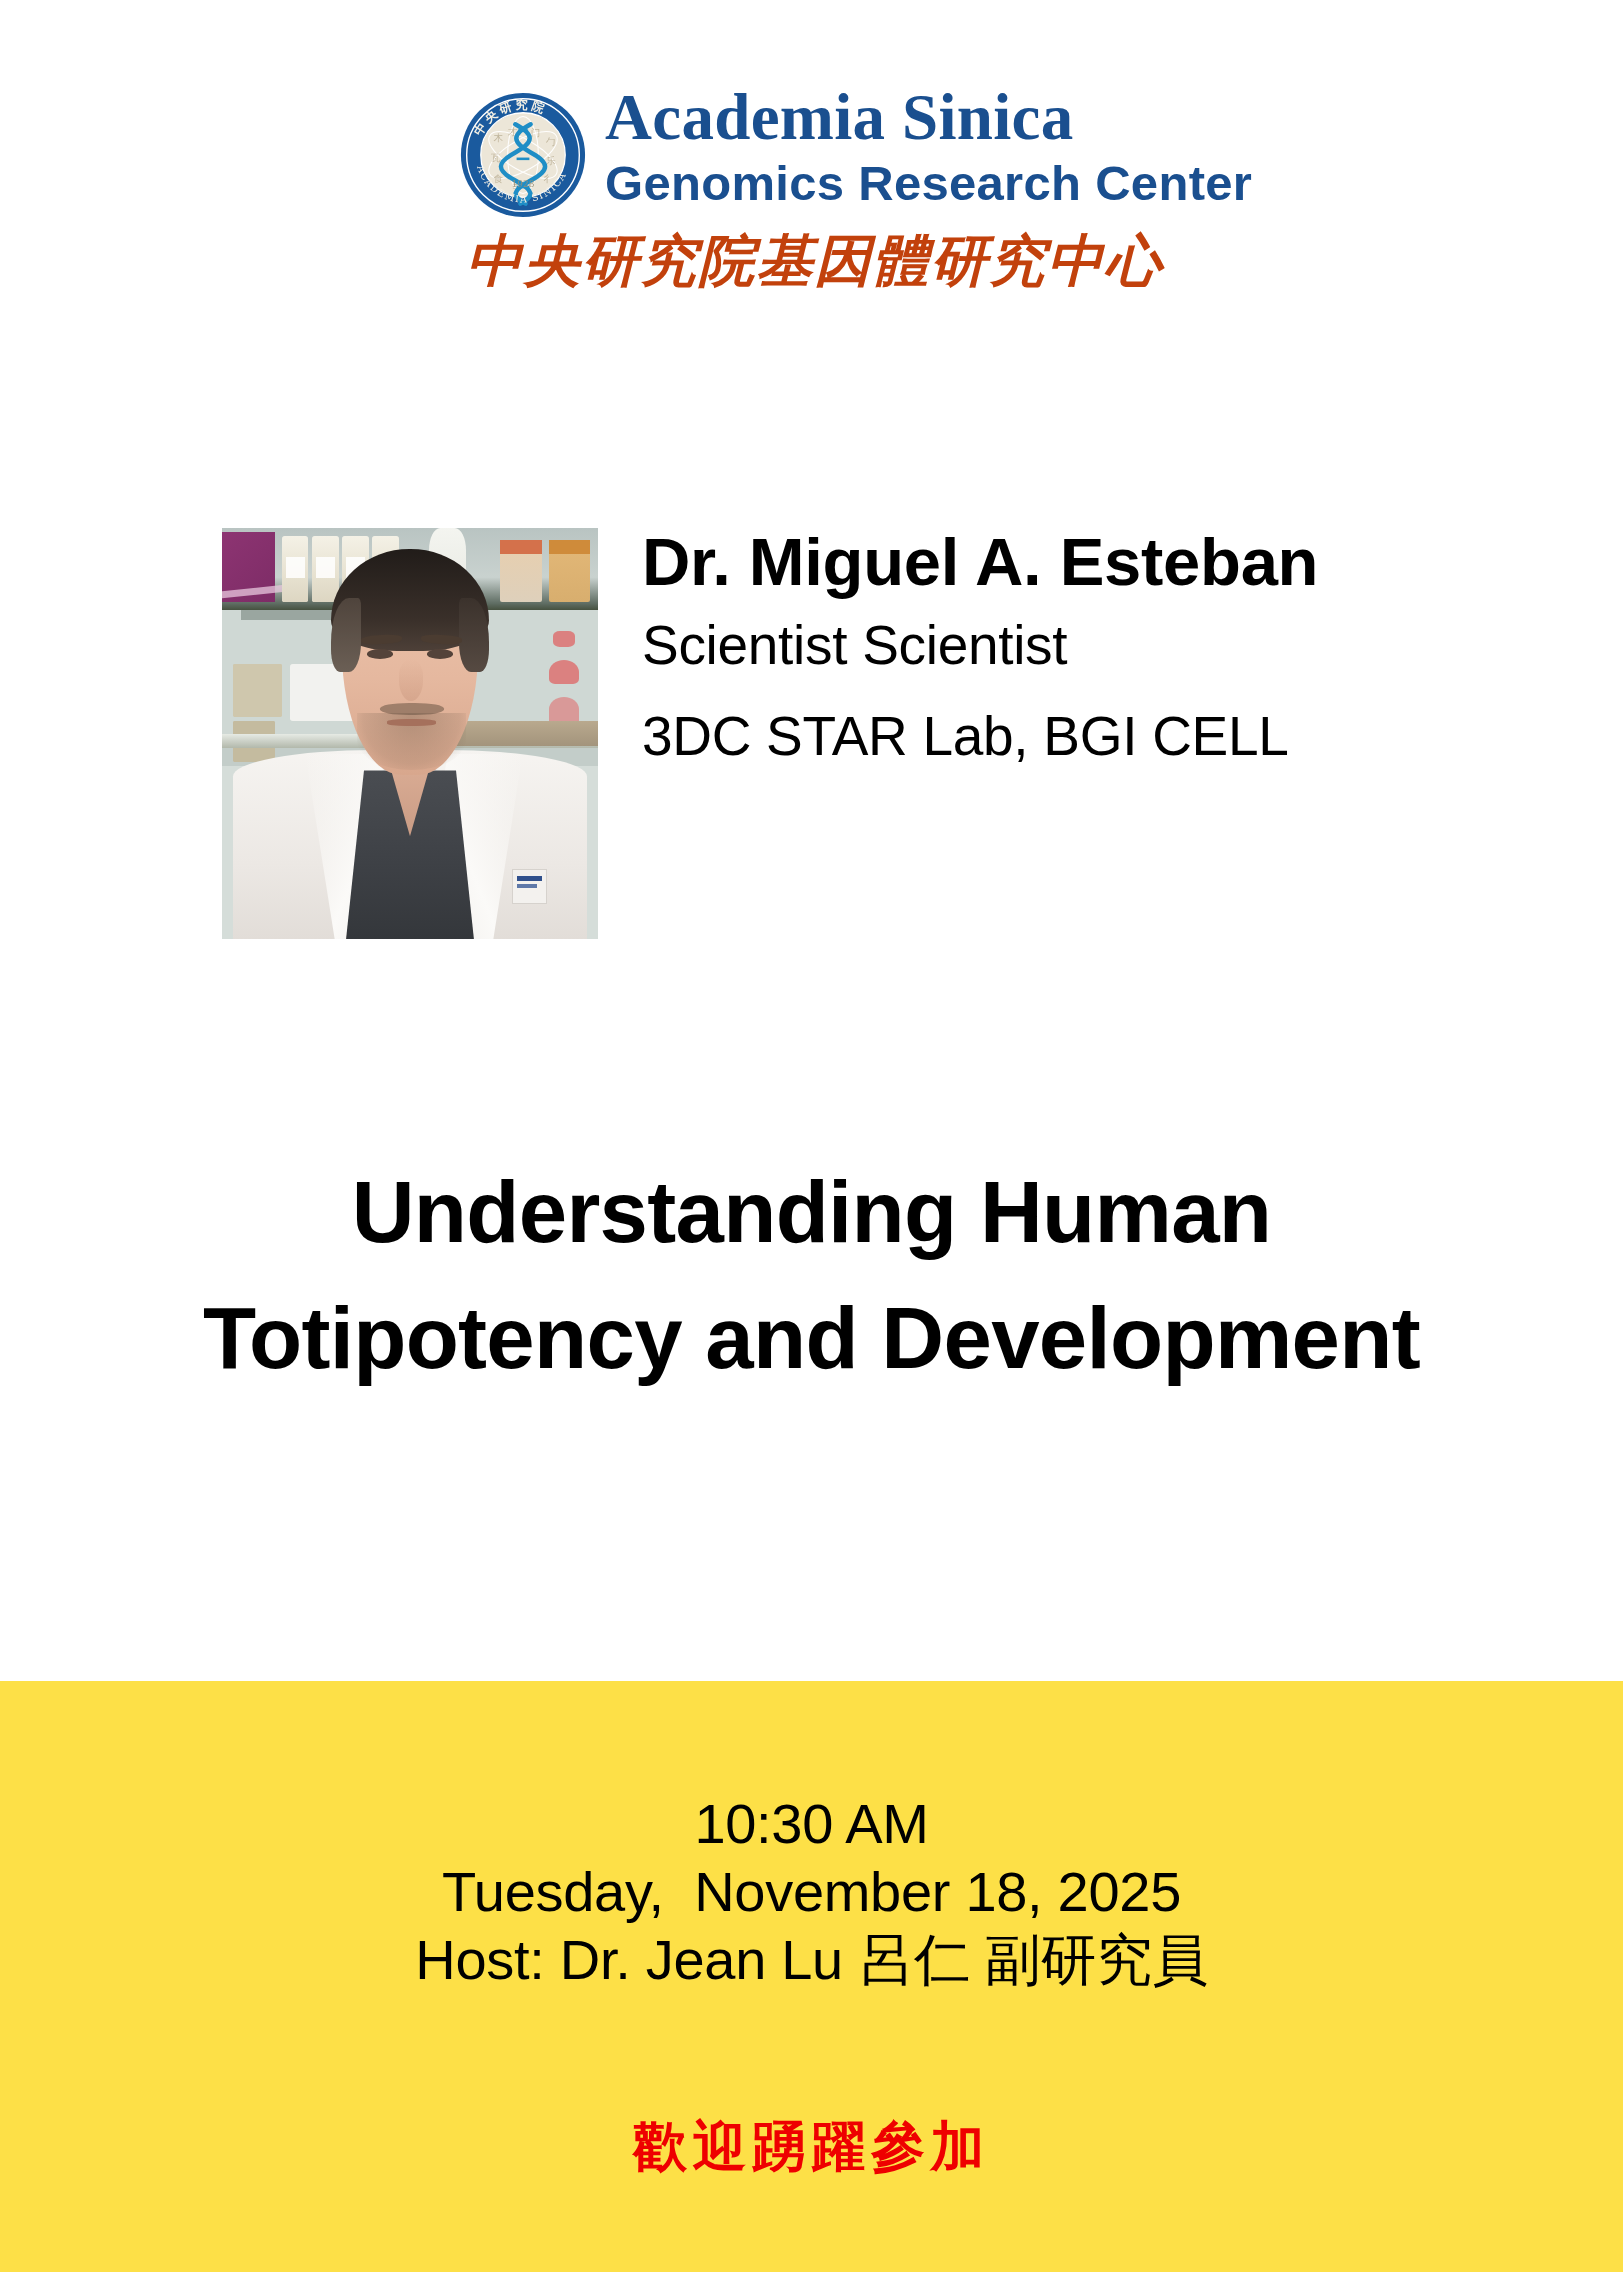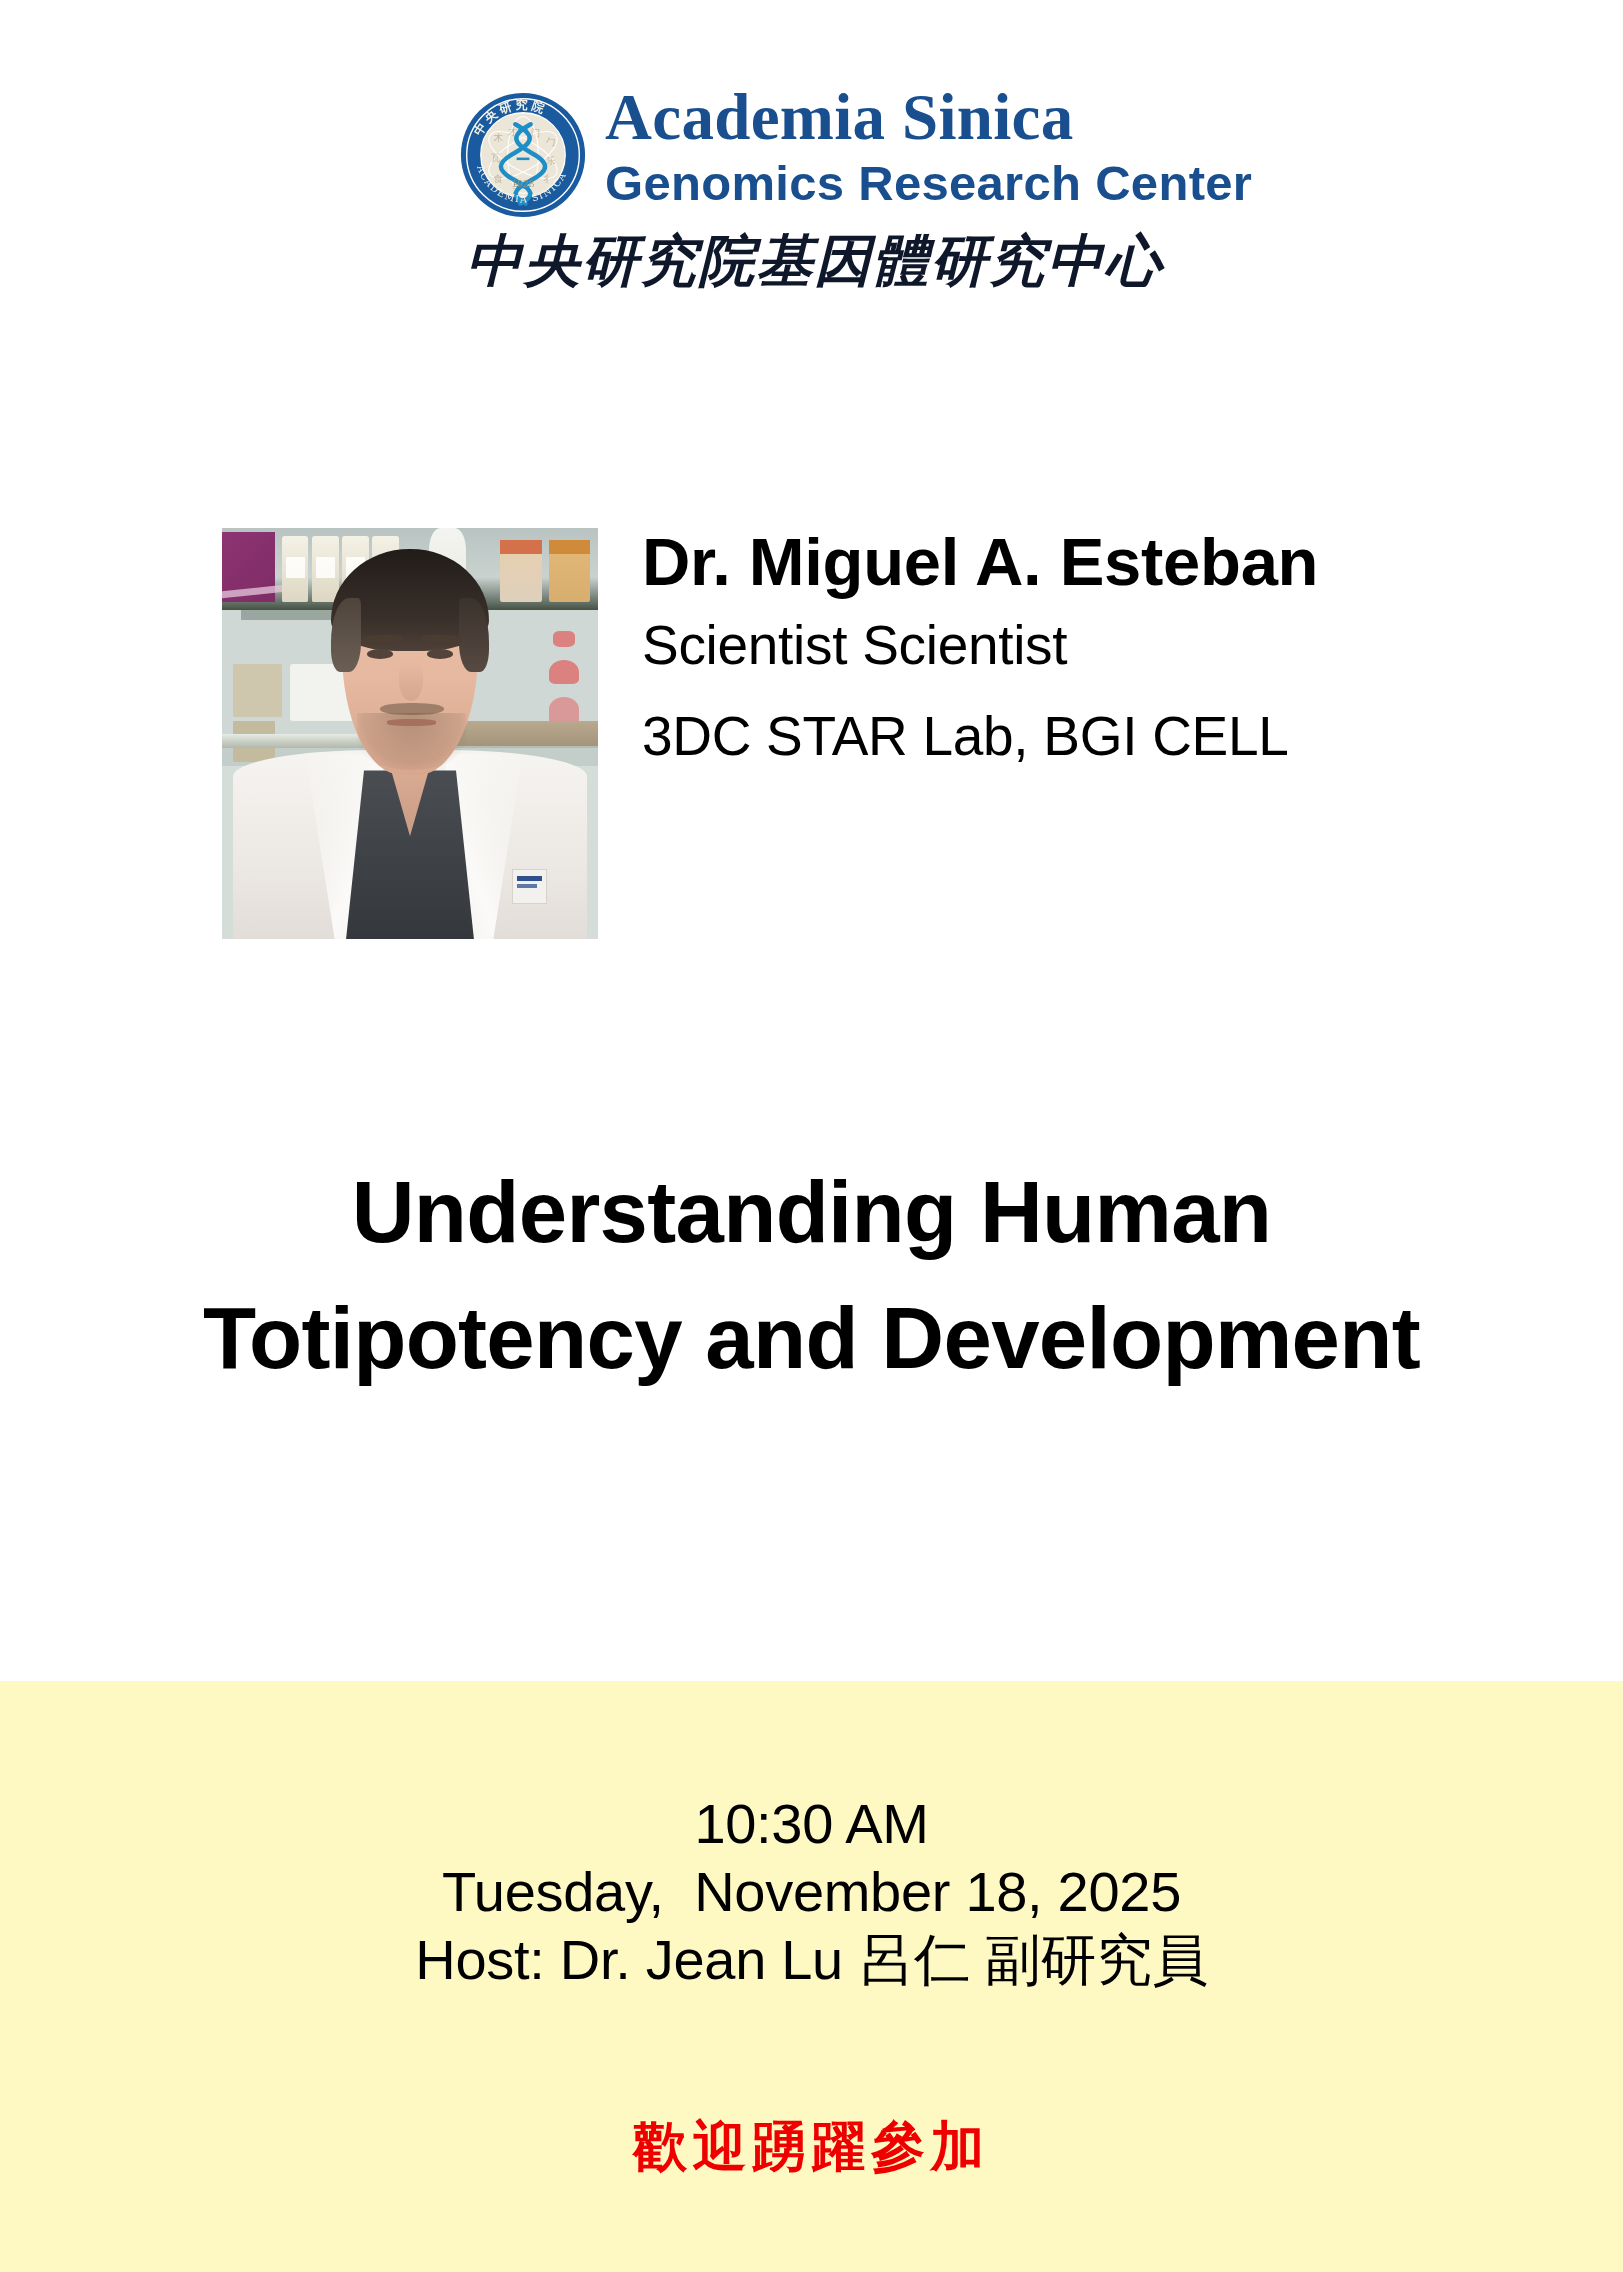--- a/index.html
+++ b/index.html
@@ -67,21 +67,21 @@
     position: absolute;
     left: 6.9px;
     top: 146px;
     width: 714px;
     font-family: "DejaVu Serif", serif;
     font-weight: bold;
     font-style: italic;
     font-size: 56px;
     line-height: 66px;
     letter-spacing: 2.1px;
-    color: #0f172a;
+    color: #c2410c;
     white-space: nowrap;
   }
 
   
   #speaker-row {
     position: absolute;
     left: 222px;
     top: 528px;
     width: 1168px;
     height: 412px;
@@ -317,21 +317,21 @@
   }
   #talk-title .tl { display: block; white-space: nowrap; }
 
   
   #footer-band {
     position: absolute;
     left: 0px;
     top: 1681px;
     width: 1623px;
     height: 592px;
-    background: #fef9c3;
+    background: #fde047;
   }
   #footer-lines {
     position: absolute;
     left: 0px;
     top: 109px;
     width: 1623px;
     text-align: center;
   }
   .footer-line {
     display: block;

